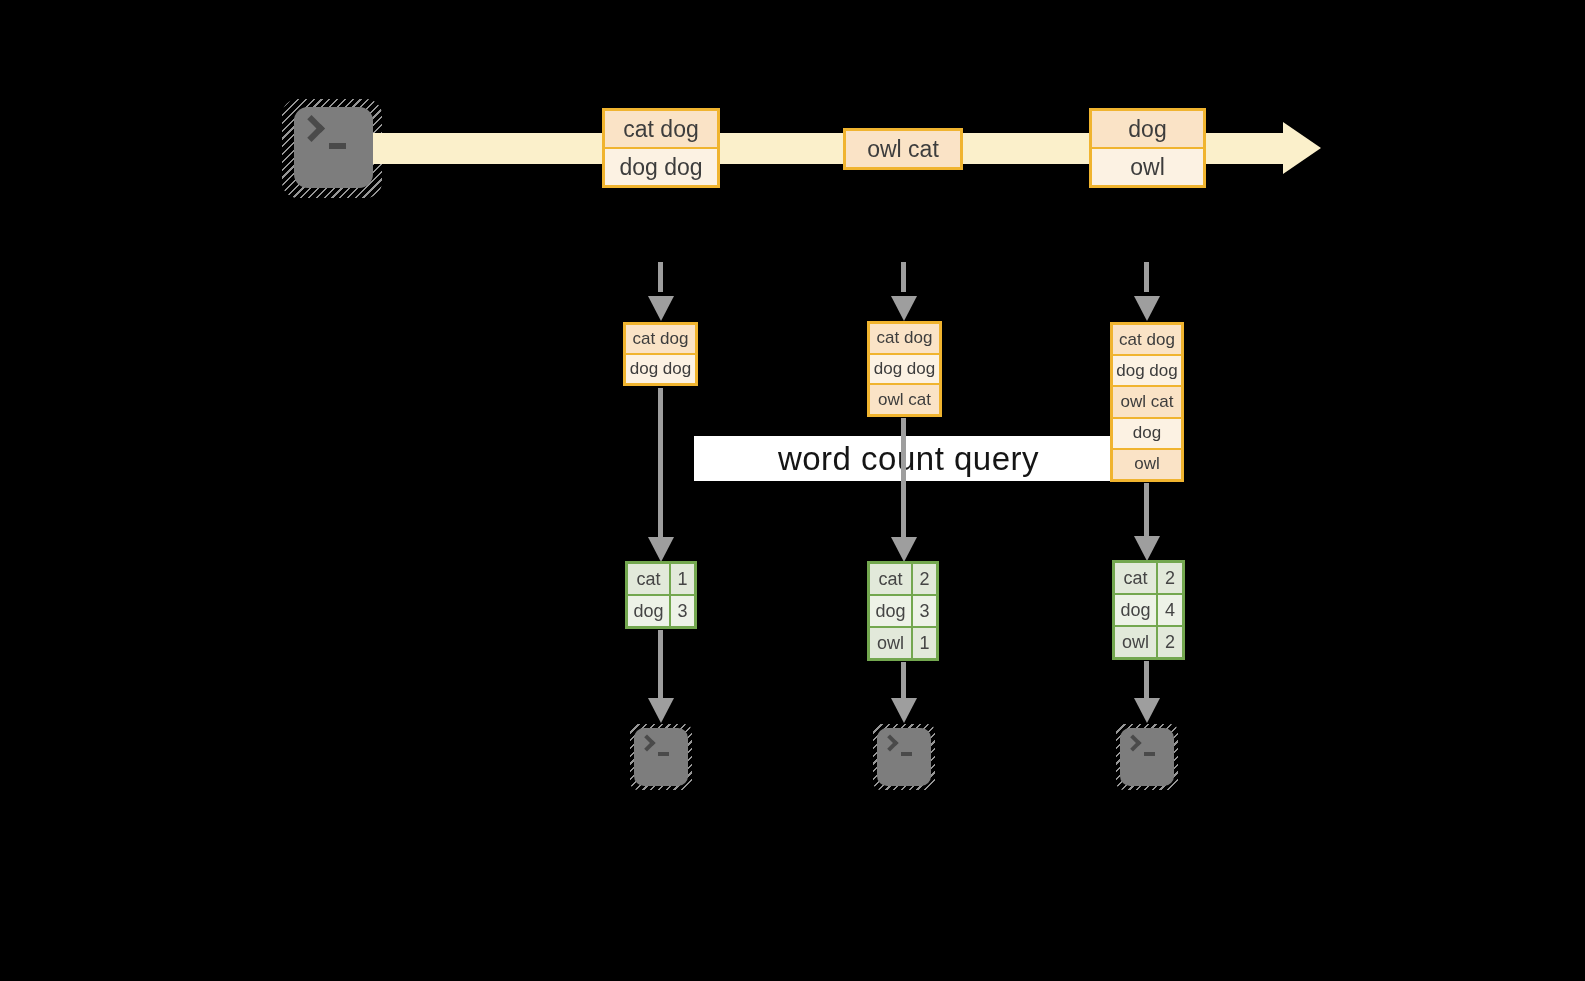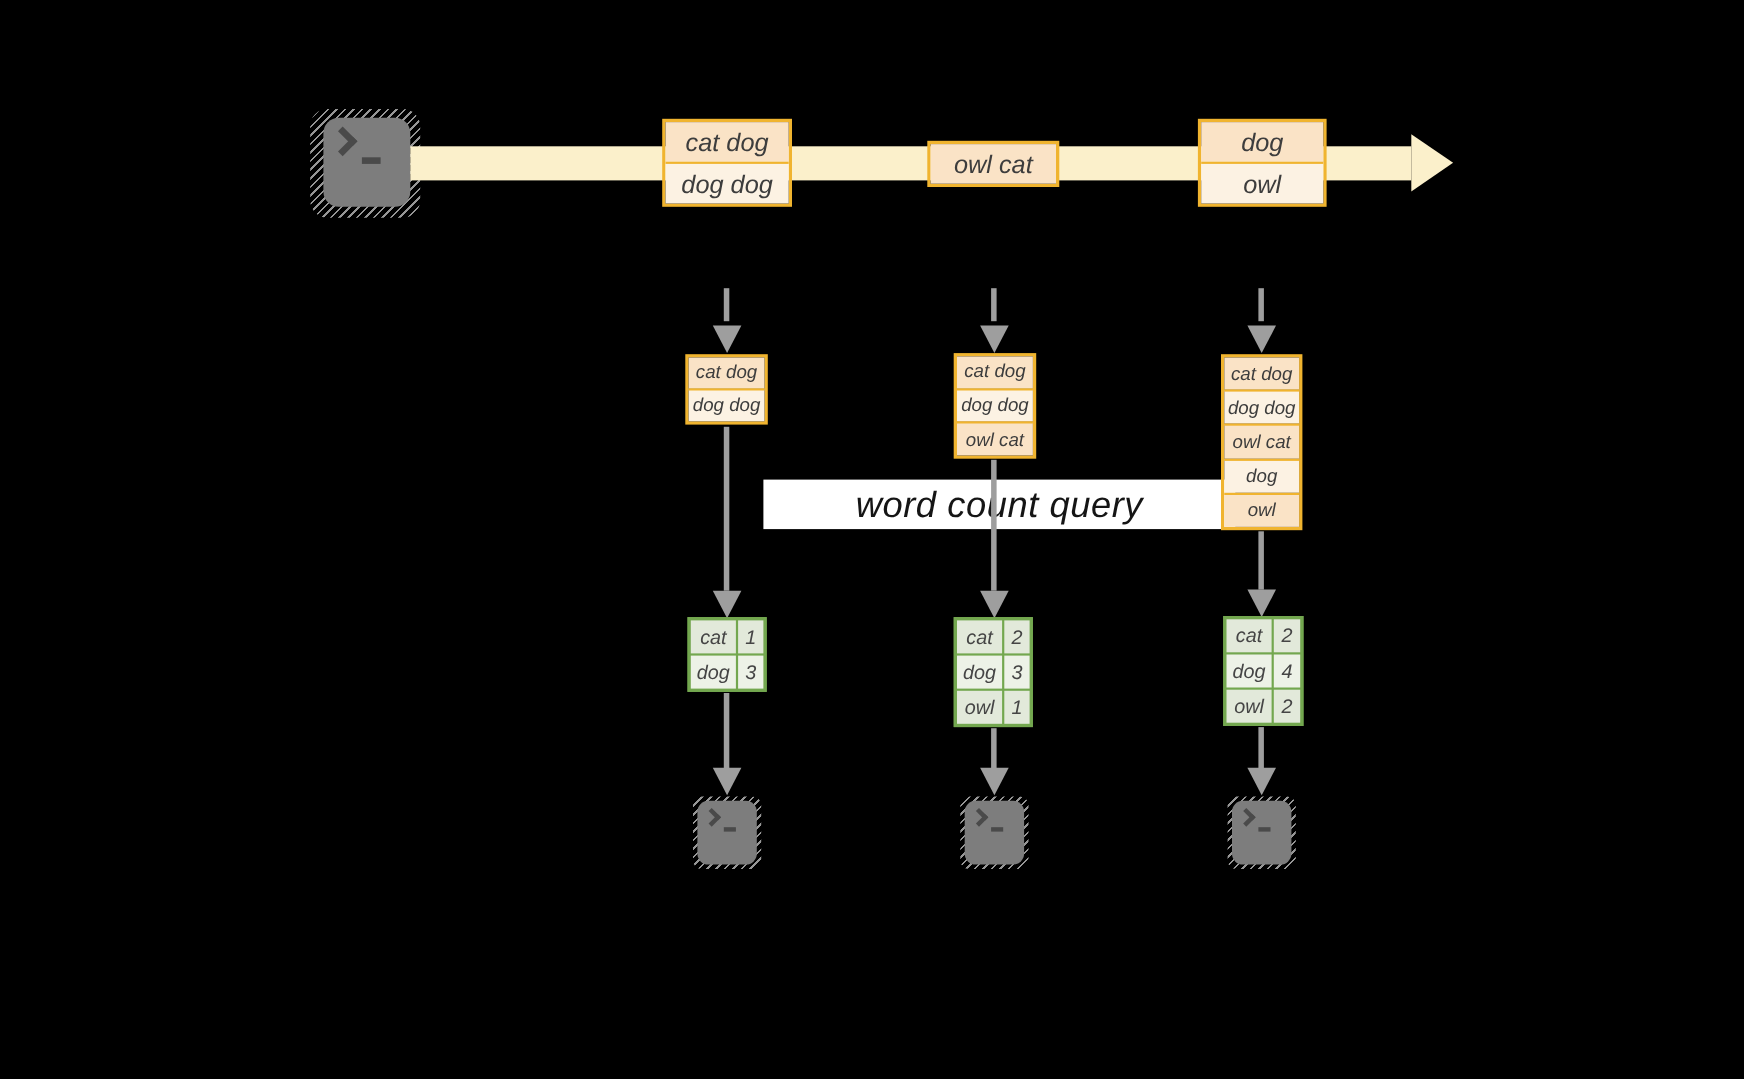--- a/index.html
+++ b/index.html
@@ -1,18 +1,18 @@
 <!DOCTYPE html>
 <html style="--background: #000000; --gold: #F0B42F; --peach: #FAE3C6; --cream: #FCF2E3; --stream-band: #FBF0CB; --arrow-gray: #9E9E9E; --green-border: #73A74F; --green-row-a: #E2E9DA; --green-row-b: #EDF2E7; --terminal-gray: #7D7D7D; --terminal-glyph: #4A4A4A; --hatch-gray: #969696; --query-bg: #FFFFFF; --query-text: #151515; --box-text: #3D3D3D; --table-text: #454545;"><head>
 <meta charset="utf-8">
 <style>
   html,body { margin:0; padding:0; background:#000; }
   .canvas {
     position:relative; width:1473px; height:981px; background:var(--background,#000);
-    font-family:"Liberation Sans", sans-serif; overflow:hidden;font-style:italic;
+    font-family:"Liberation Sans", sans-serif; overflow:hidden;
   }
   
   .hatch {
     position:absolute; border-radius:16px;
     background: repeating-linear-gradient(135deg, var(--hatch-gray,#969696) 0 1.6px, transparent 1.6px 5.5px);
   }
   .term {
     position:absolute; background:var(--terminal-gray,#7D7D7D); border-radius:14px;
   }
   .chev { position:absolute; transform:rotate(45deg); }

